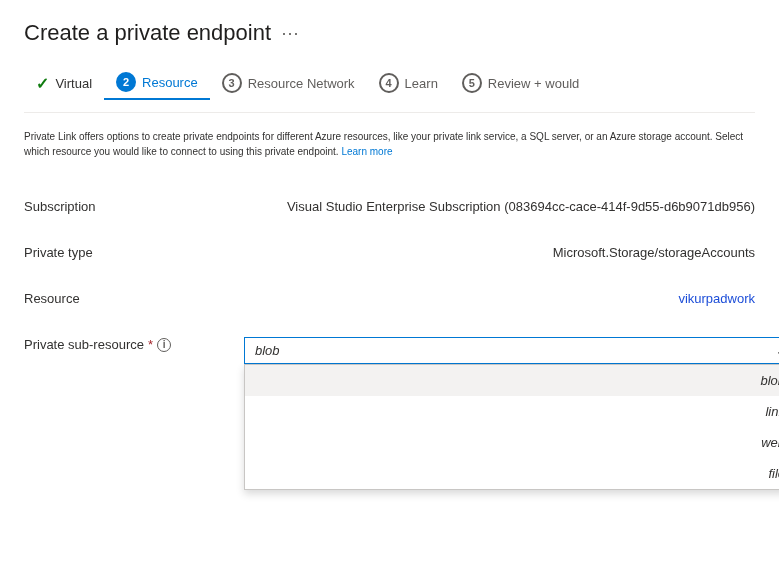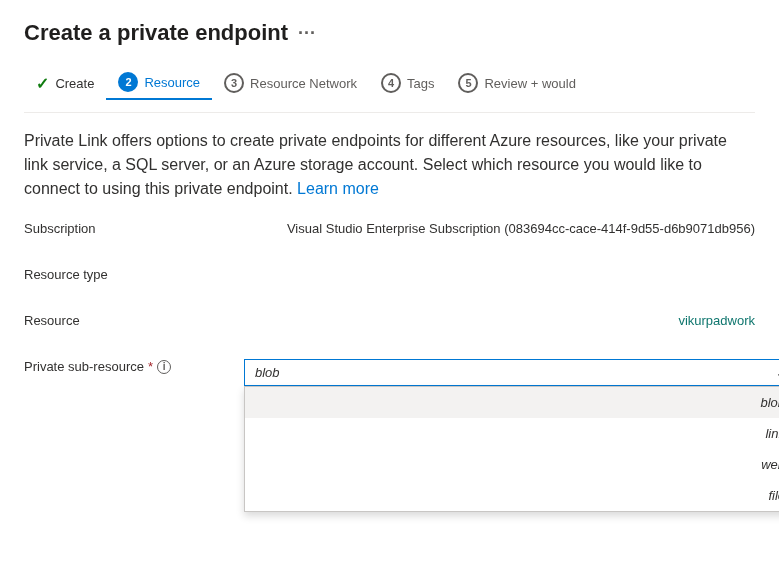--- a/index.html
+++ b/index.html
@@ -7,21 +7,21 @@
       font-family: 'Segoe UI', Arial, sans-serif;
       font-size: 13px;
       background: #fff;
       color: #323130;
       width: 779px;
       min-height: 567px;
       padding: 20px 24px;
     }
     .page-title {
       font-size: 22px;
-      font-weight: 700;
+      font-weight: 400;
       color: #201f1e;
       display: flex;
       align-items: center;
       gap: 10px;
       margin-bottom: 20px;
     }
     .ellipsis {
       font-size: 18px;
       color: #605e5c;
       cursor: pointer;
@@ -69,24 +69,24 @@
       border-color: #0078d4;
       color: #fff;
     }
     .check-mark {
       color: #107c10;
       font-size: 16px;
       font-weight: bold;
     }
     
     .info-text {
-      font-size: 16px;
+      font-size: 10px;
       color: #323130;
       line-height: 1.5;
-      margin-bottom: 16px;
+      margin-bottom: 36px;
       max-width: 720px;
     }
     .info-text a {
       color: #0078d4;
       text-decoration: none;
     }
     
     .form-row {
       display: flex;
       align-items: flex-start;
@@ -107,21 +107,21 @@
       color: #a4262c;
     }
     .form-value {
       flex: 1;
       font-size: 13px;
       color: #323130;
       padding-top: 4px;
       text-align: right;
     }
     .form-value.link-style {
-      color: #0f766e;
+      color: #1d4ed8;
     }
     
     .dropdown-container {
       position: relative;
       width: 552px;
       font-style: italic;
     }
     .dropdown-selected {
       display: flex;
       align-items: center;
@@ -178,36 +178,36 @@
 
 <div class="page-title">
   <span>Create a private endpoint</span>
   <span class="ellipsis">···</span>
 </div>
 
 <div class="wizard-steps">
 
   <div class="step completed">
     <span class="check-mark">✓</span>
-    <span>Create</span>
+    <span>Virtual</span>
   </div>
 
   <div class="step active">
     <span class="step-badge">2</span>
     <span>Resource</span>
   </div>
 
   <div class="step">
     <span class="step-badge">3</span>
     <span>Resource Network</span>
   </div>
 
   <div class="step">
     <span class="step-badge">4</span>
-    <span>Tags</span>
+    <span>Learn</span>
   </div>
 
   <div class="step">
     <span class="step-badge">5</span>
     <span>Review + would</span>
   </div>
 </div>
 
 <div class="info-text">
   <span>Private Link offers options to create private endpoints for different Azure resources, like your private link service, a SQL server, or an Azure storage account. Select which resource you would like to connect to using this private endpoint.</span>
@@ -216,22 +216,23 @@
 
 <div class="form-row">
   <div class="form-label">
     <span>Subscription</span>
   </div>
   <div class="form-value">Visual Studio Enterprise Subscription (083694cc-cace-414f-9d55-d6b9071db956)</div>
 </div>
 
 <div class="form-row">
   <div class="form-label">
-    <span>Resource type</span>
-  </div>
+    <span>Private type</span>
+  </div>
+  <div class="form-value">Microsoft.Storage/storageAccounts</div>
 </div>
 
 <div class="form-row">
   <div class="form-label">
     <span>Resource</span>
   </div>
   <div class="form-value link-style">vikurpadwork</div>
 </div>
 
 <div class="form-row">

